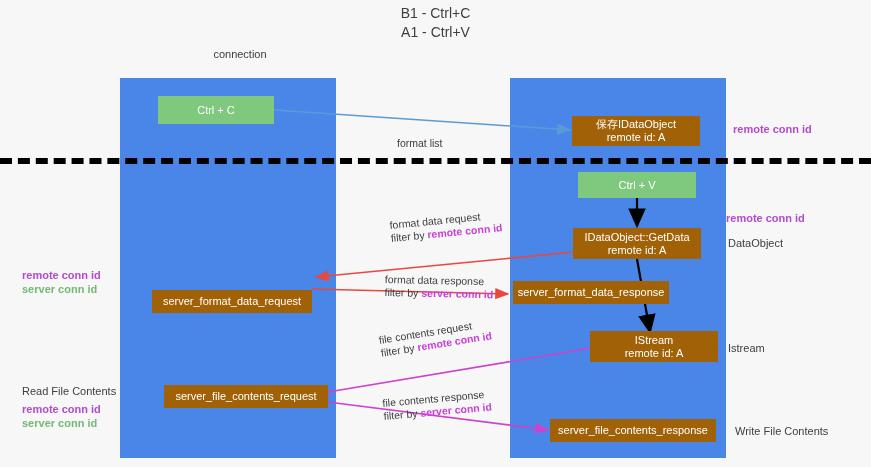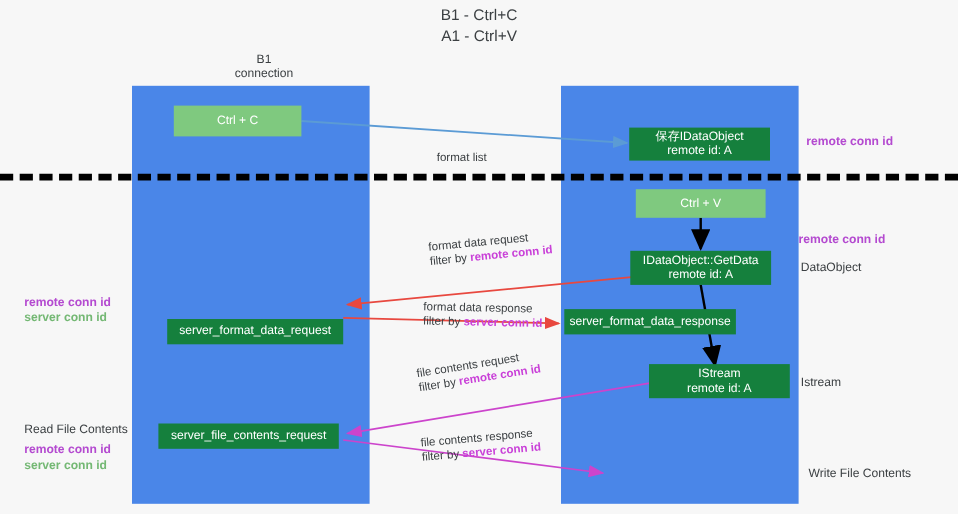--- a/index.html
+++ b/index.html
@@ -18,21 +18,21 @@
 
   .node{
     position:absolute;
     box-sizing:border-box;
     display:flex;flex-direction:column;
     align-items:center;justify-content:center;
     color:#ffffff;font-size:11px;line-height:13px;
     text-align:center;
     padding:3px 6px;
   }
-  .node.orange{background:#15803d;}
+  .node.orange{background:#a16207;}
   .node.green{background:#7fc97f;}
   .node .l2{display:block;}
 
   .caption{position:absolute;font-size:11px;line-height:14px;color:#3c4043;white-space:nowrap;}
   .caption.bold{font-weight:bold;}
   .c-purple{color:#b44ad0;font-weight:bold;}
   .c-green{color:#74b874;font-weight:bold;}
   .c-dark{color:#3c4043;}
 
   .edge-label{position:absolute;font-size:10.5px;line-height:13px;color:#3c4043;white-space:nowrap;transform-origin:left top;}
@@ -50,21 +50,20 @@
 <body>
 
 <div id="stage">
 
   <div class="title">
     <div>B1 - Ctrl+C</div>
     <div>A1 - Ctrl+V</div>
   </div>
 
   <div class="lane-title" style="left:140px;top:48px;width:200px;">
-    <div>B1</div>
     <div>connection</div>
   </div>
   <div class="lane-title" style="left:540px;top:48px;width:200px;">
   </div>
 
   <div class="lane" style="left:120px;top:78px;width:216px;height:380px;"></div>
   <div class="lane" style="left:510px;top:78px;width:216px;height:380px;"></div>
 
   <svg id="wires" viewBox="0 0 871 467">
     <defs>
@@ -123,24 +122,27 @@
 
   <div class="node orange" style="left:513px;top:281px;width:156px;height:23px;">
     <span>server_format_data_response</span>
   </div>
 
   <div class="node orange" style="left:590px;top:331px;width:128px;height:31px;">
     <span>IStream</span>
     <span class="l2">remote id: A</span>
   </div>
 
-  <div class="node orange" style="left:144px;top:385px;width:164px;height:23px;">
+  <div class="node orange" style="left:164px;top:385px;width:164px;height:23px;">
     <span>server_file_contents_request</span>
   </div>
 
+  <div class="node orange" style="left:550px;top:419px;width:166px;height:23px;">
+    <span>server_file_contents_response</span>
+  </div>
 
   <div class="edge-label" style="left:397px;top:101px;margin-top:36px;">
     <span>format list</span>
   </div>
 
   <div class="edge-label" style="left:389px;top:219px;transform:rotate(-5.5deg);">
     <div>format data request</div>
     <div>
       <span>filter by </span><span class="hl-purple">remote conn id</span>
     </div>

